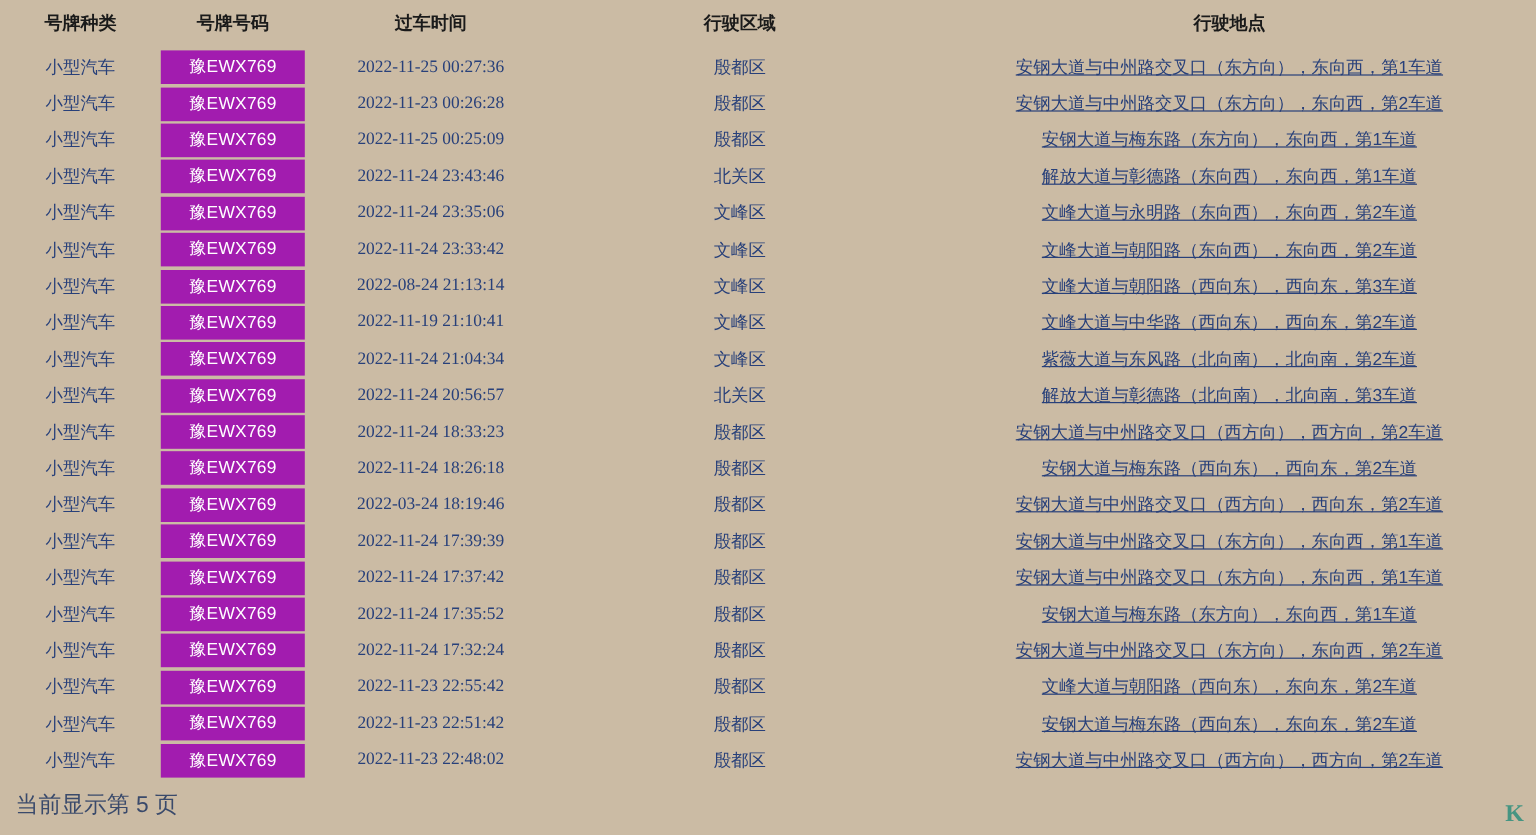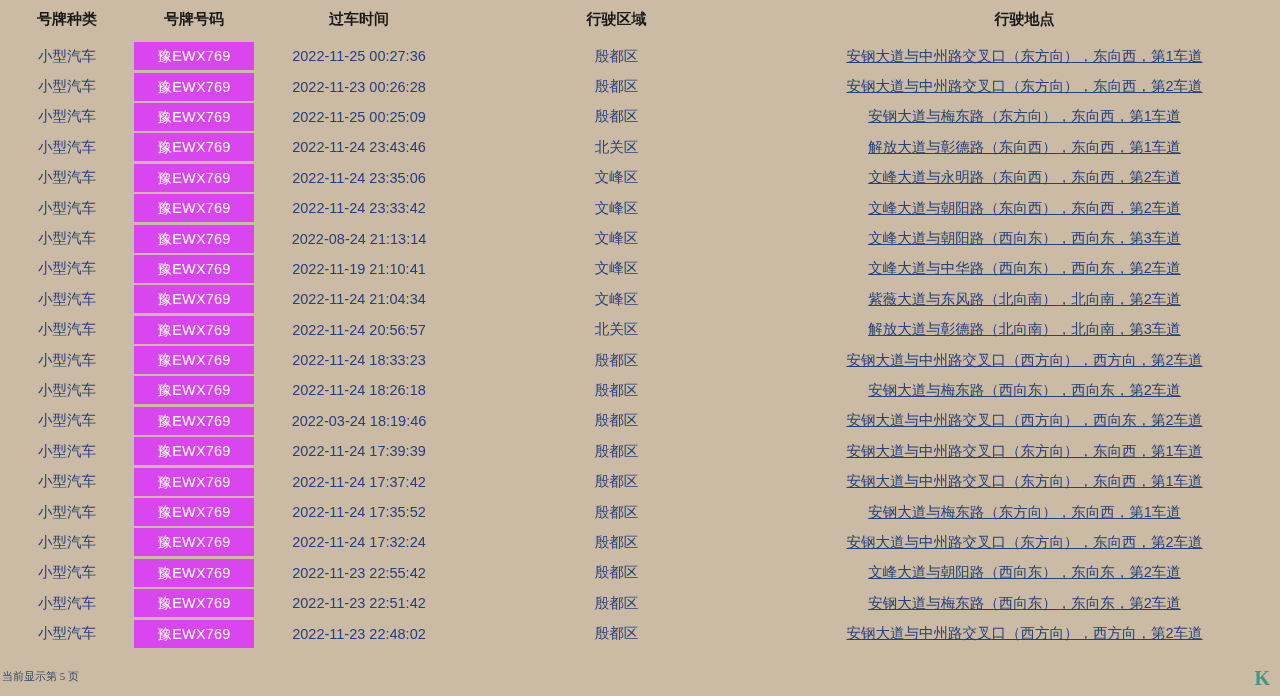--- a/index.html
+++ b/index.html
@@ -49,49 +49,48 @@
 
   td.type-cell {
     color: #2b2b6e;
     font-size: 14.5px;
   }
   td.plate-cell {
     padding: 0;
   }
   .plate {
     display: block;
-    background: #d946ef;
+    background: #a21caf;
     color: #ffffff;
     font-size: 14.5px;
     letter-spacing: 0.2px;
     line-height: 28px;
     height: 28px;
     margin: 1px 0;
     text-align: center;
   }
   td.time-cell {
     color: #28407a;
-    font-family: Liberation Sans, sans-serif;
+    font-family: Liberation Serif, serif;
     font-size: 14.5px;
   }
   td.area-cell {
     color: #28407a;
   }
   td.place-cell {
     color: #28407a;
     text-align: center;
     text-decoration: underline;
   }
   .footer {
     position: absolute;
-    left: 2px;
+    left: 13px;
     bottom: 12px;
-    font-size: 11px;
+    font-size: 19px;
     color: #3a4a6b;
-    font-family: Liberation Serif, serif;
   }
   .footer .pagenum {
     color: #3a4a6b;
   }
   .corner-mark {
     position: absolute;
     right: 10px;
     bottom: 6px;
     color: #2f8f7d;
     font-size: 20px;

